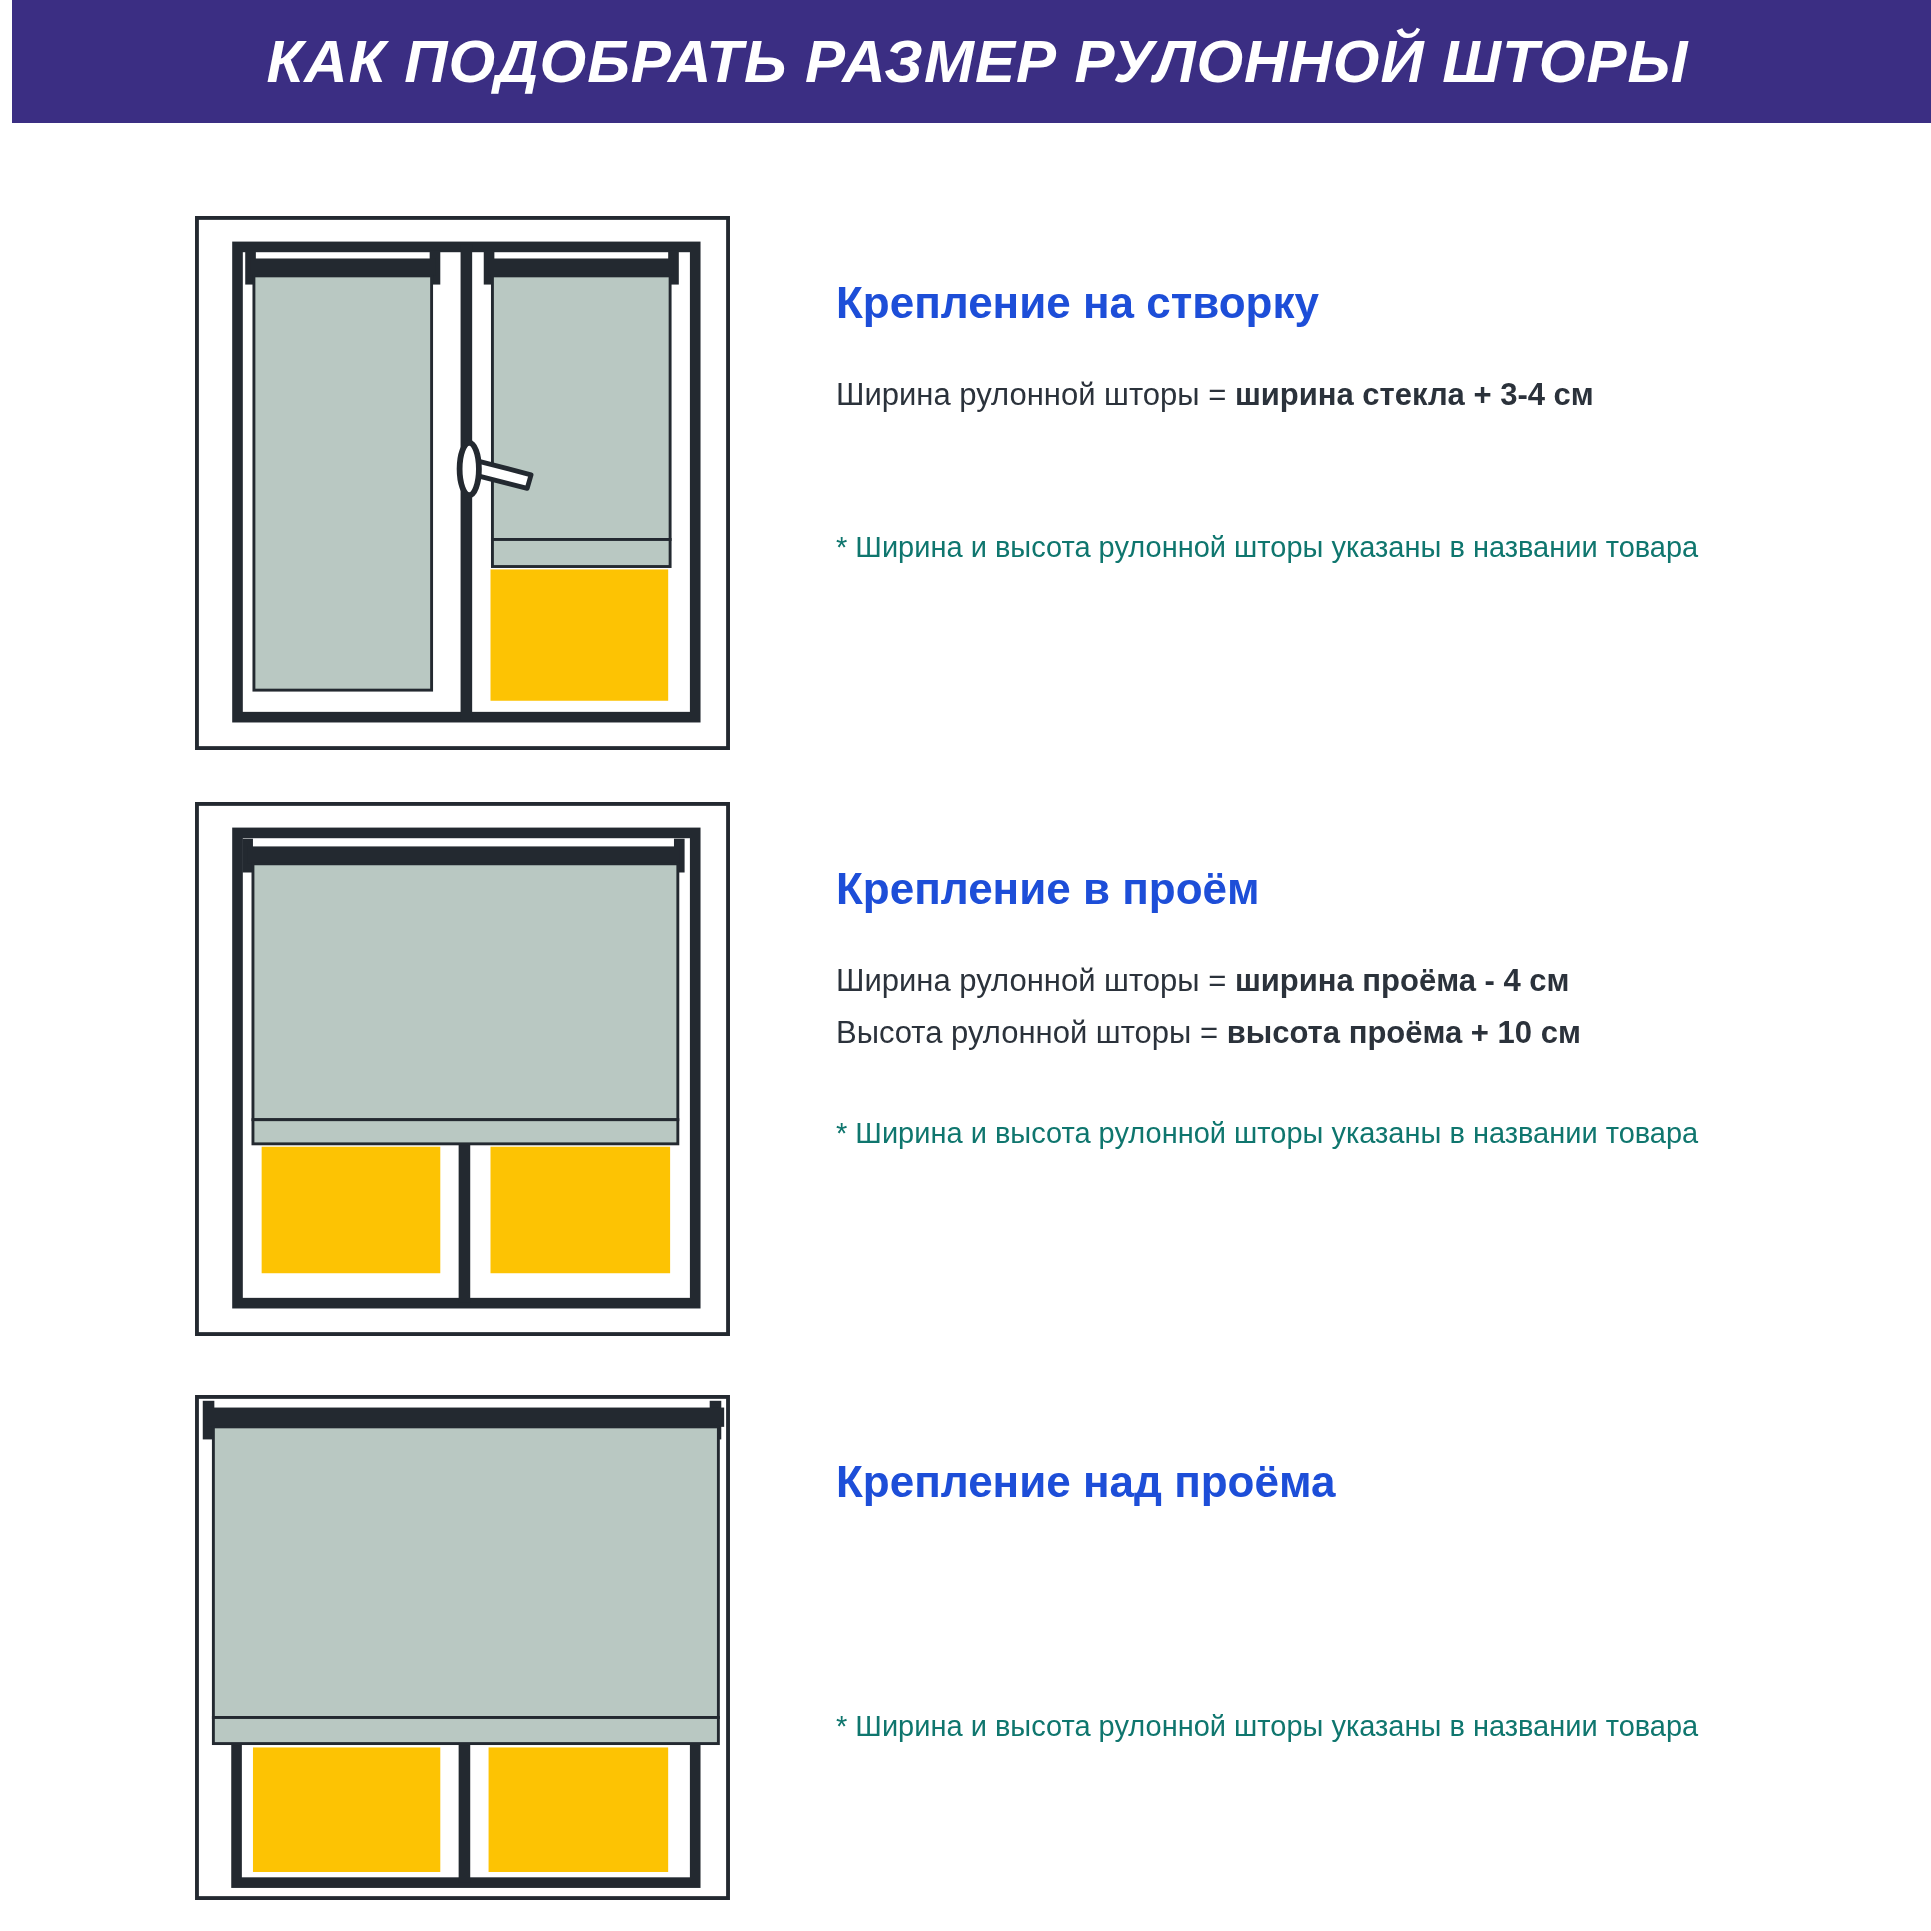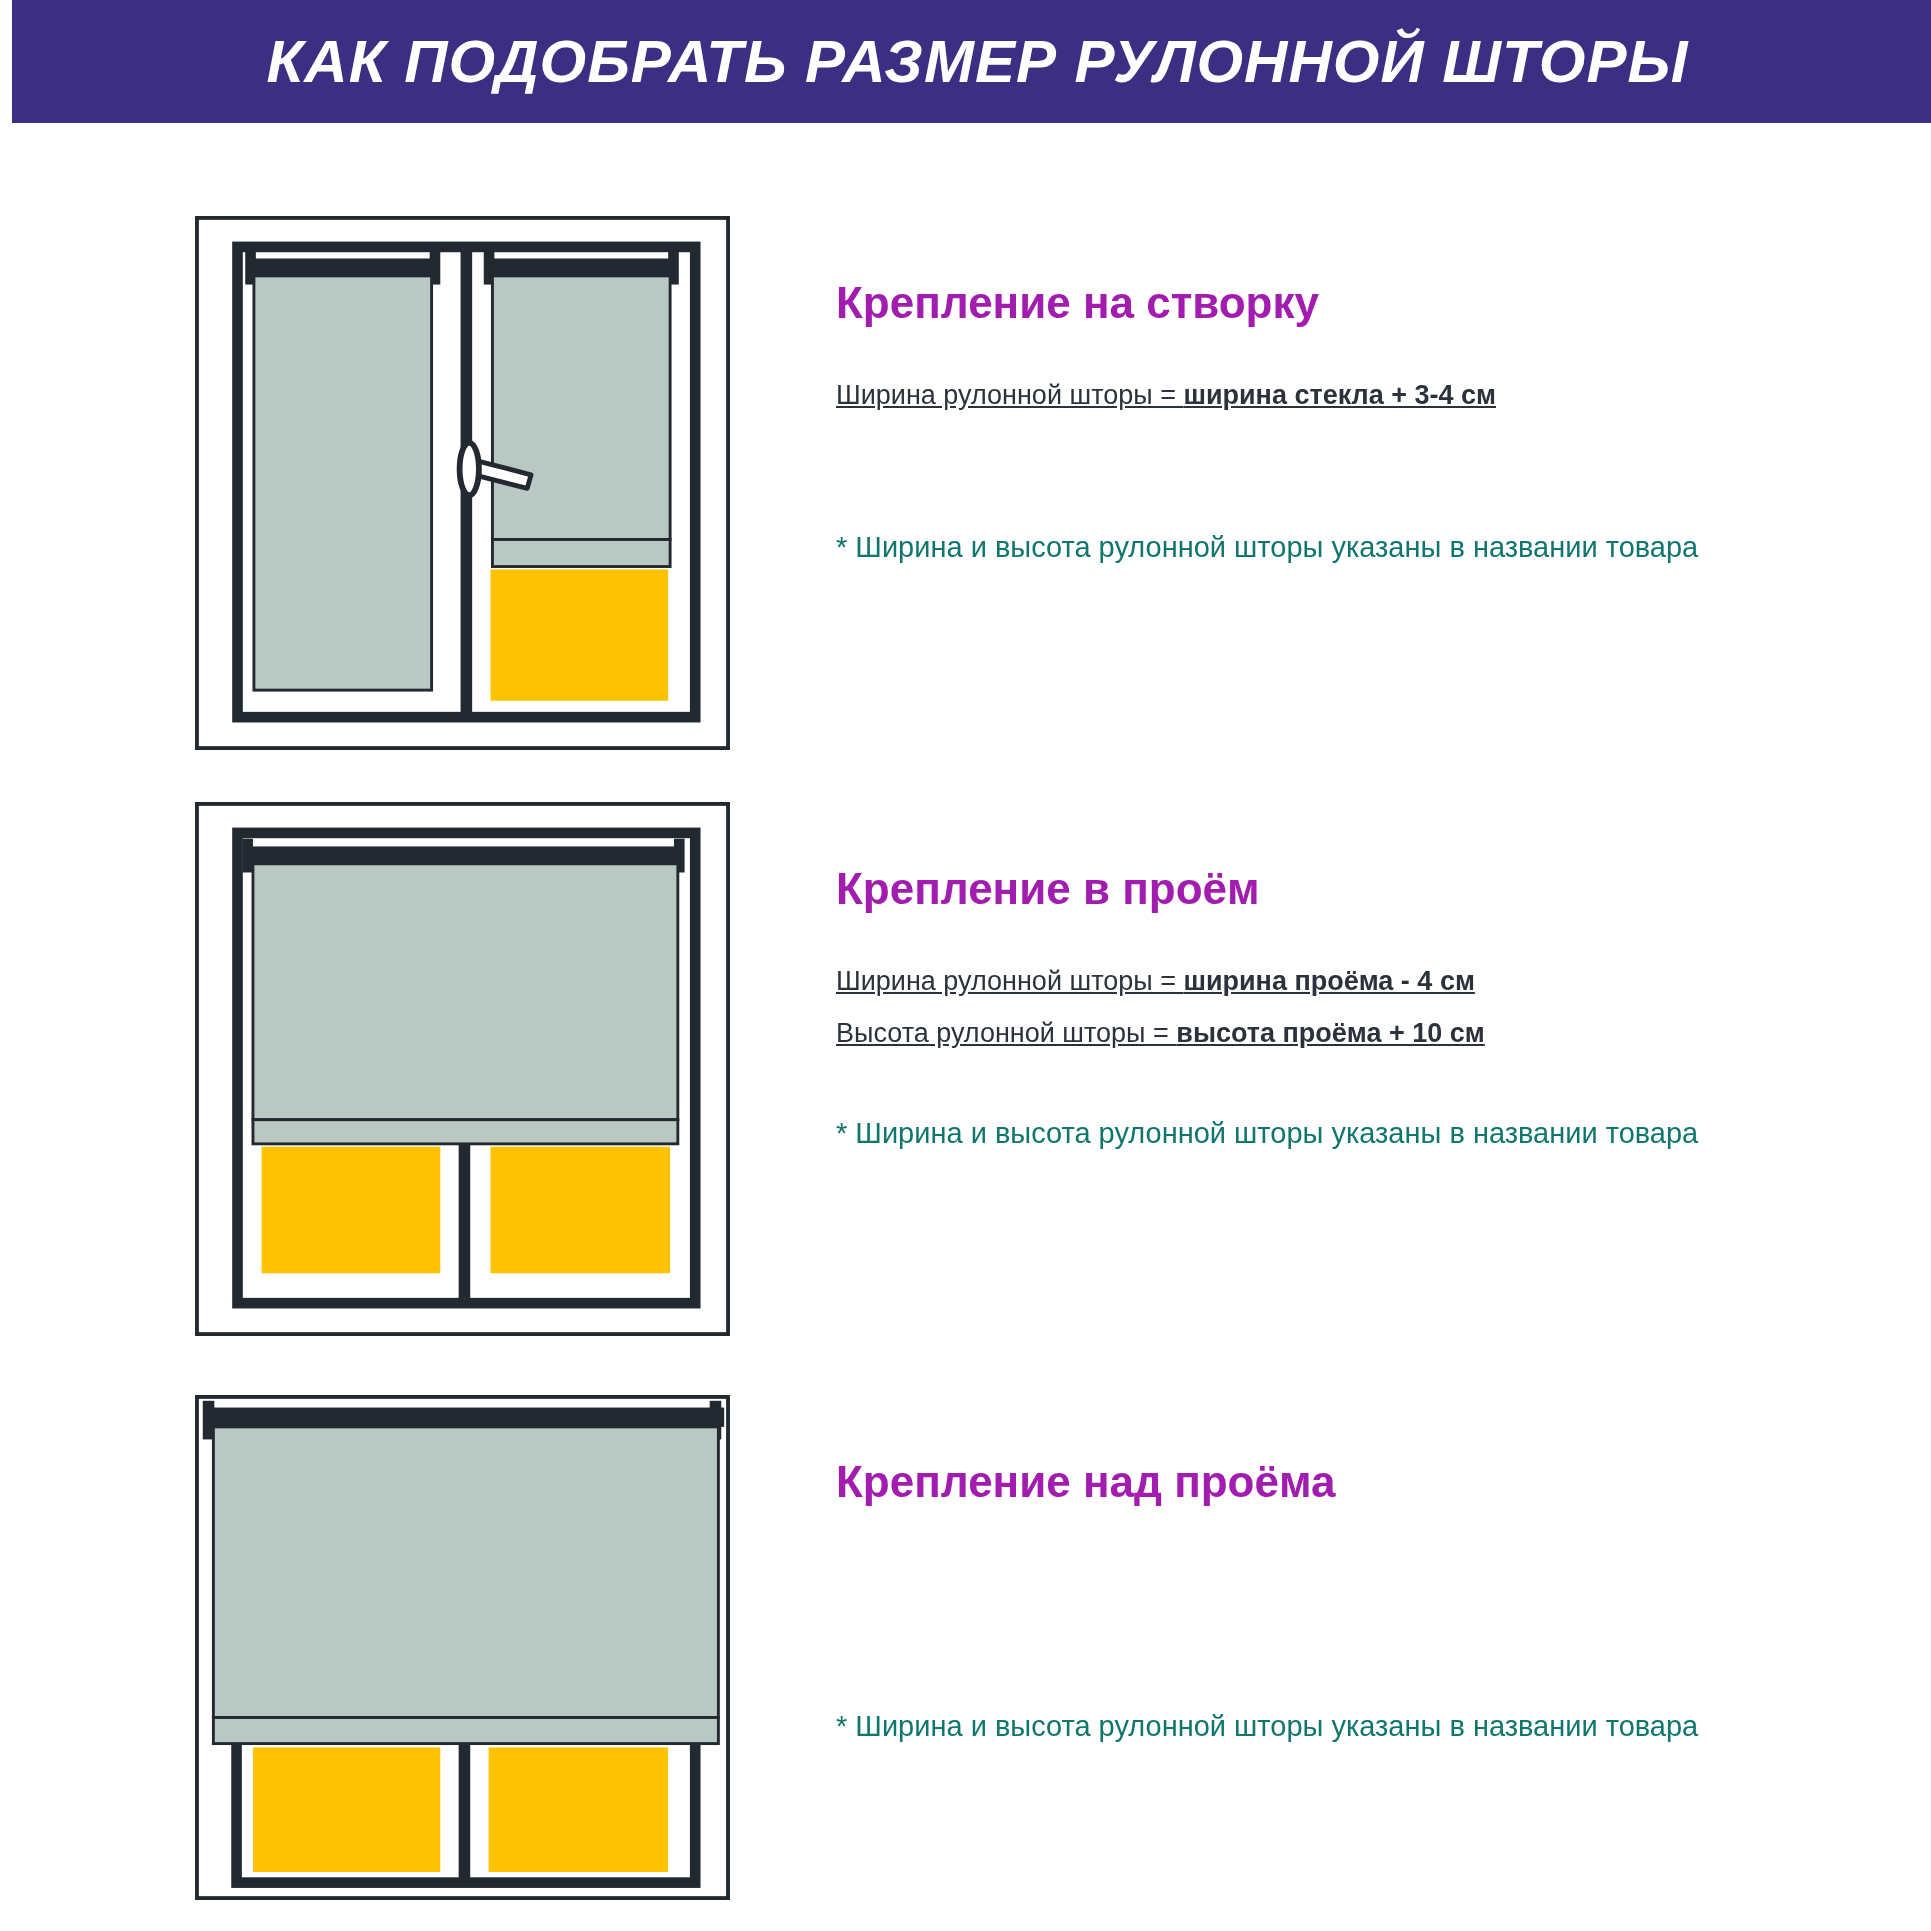--- a/index.html
+++ b/index.html
@@ -11,24 +11,24 @@
     position:absolute;top:0;left:12px;width:1931px;height:123px;
     background:#3b2e83;color:#ffffff;
     display:flex;align-items:center;justify-content:center;
     font-size:60px;font-weight:bold;letter-spacing:1px;white-space:nowrap;font-style:italic;
   }
   .sec{position:absolute;left:0;width:1931px;}
   .sec-1{top:216px;} .sec-2{top:802px;} .sec-3{top:1395px;}
   .diagram{position:absolute;left:195px;top:0;}
   .title{
     position:absolute;left:836px;top:62px;
-    font-size:44px;font-weight:bold;color:#a21caf;white-space:nowrap;
+    font-size:44px;font-weight:bold;color:#1d4ed8;white-space:nowrap;
   }
   .lines{position:absolute;left:836px;top:153px;}
-  .line{font-size:27px;line-height:52px;color:#2b323b;white-space:nowrap;text-decoration:underline;}
+  .line{font-size:31px;line-height:52px;color:#2b323b;white-space:nowrap;}
   .line .val{font-weight:bold;}
   .footnote{
     position:absolute;left:836px;top:314px;
     font-size:29px;line-height:35px;color:#0f766e;white-space:nowrap;
   }
   svg{display:block;}
 </style>
 </head>
 <body>
 

